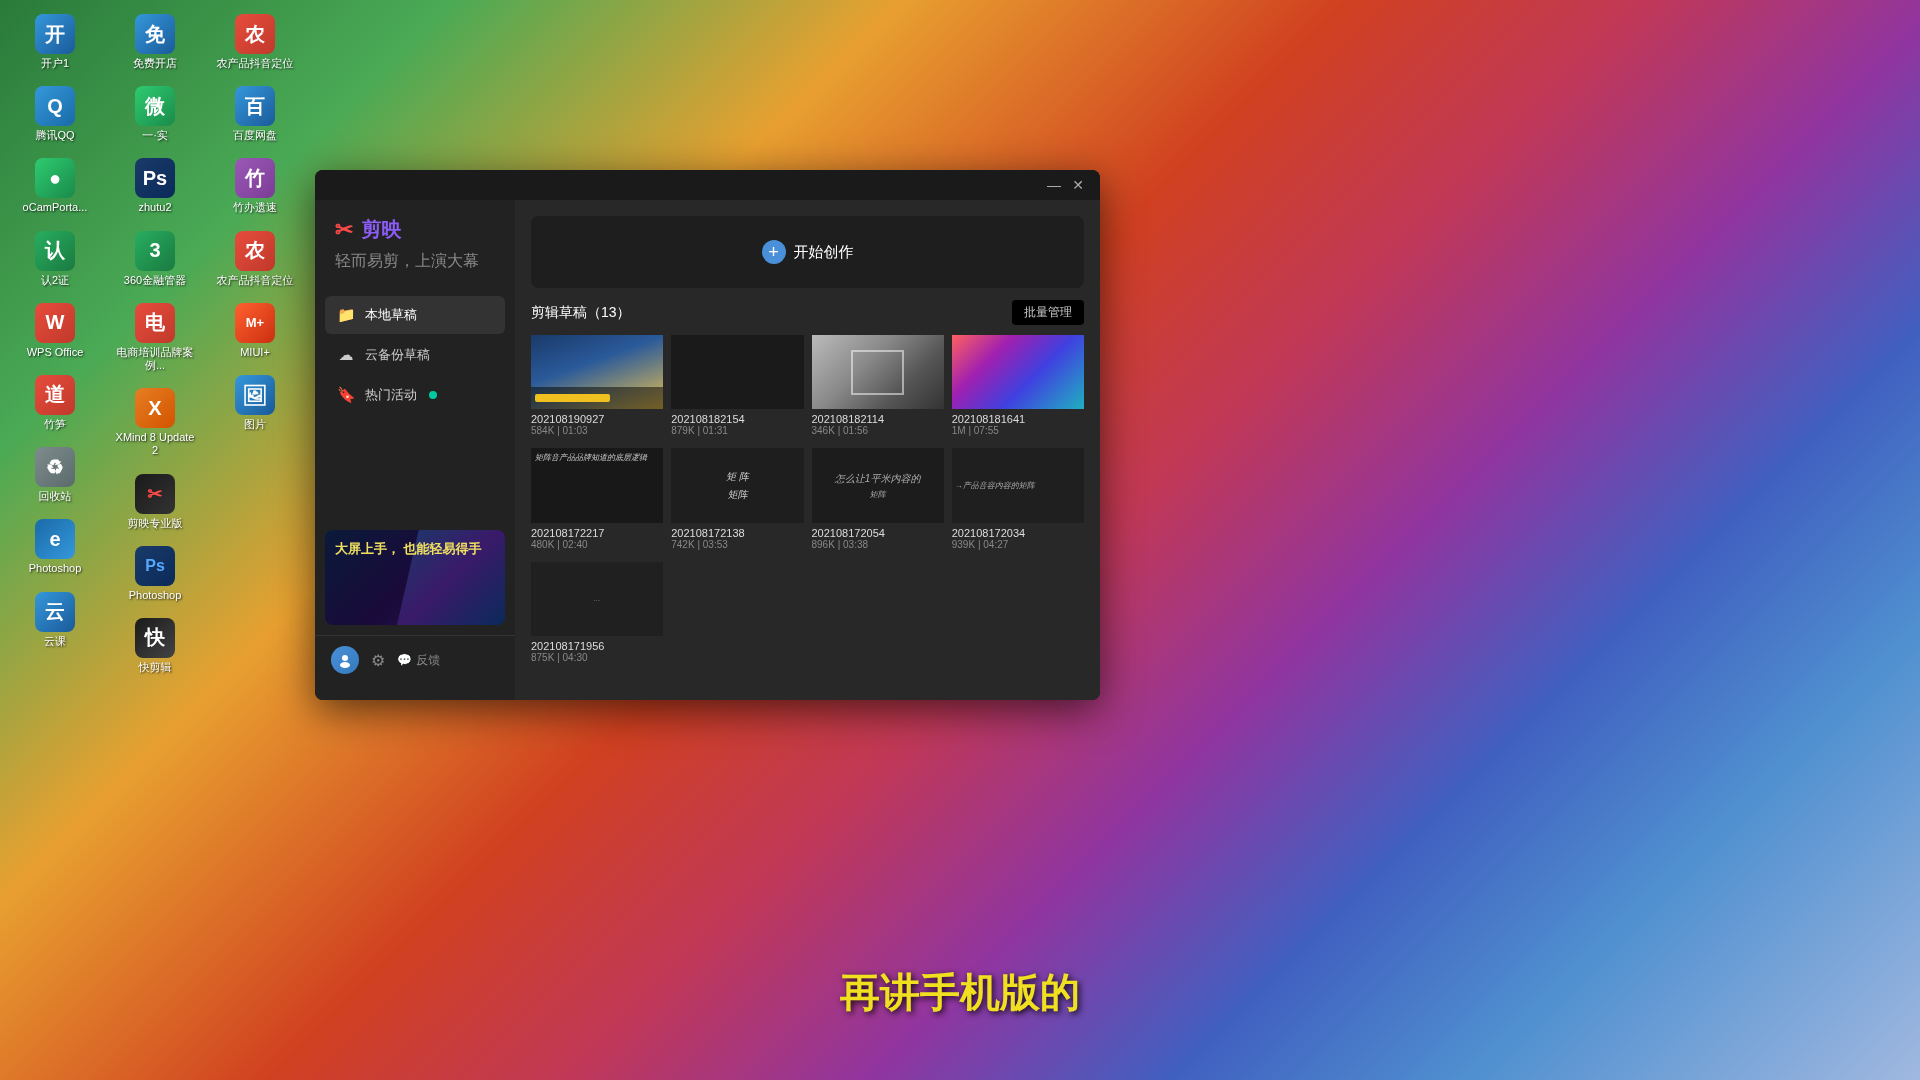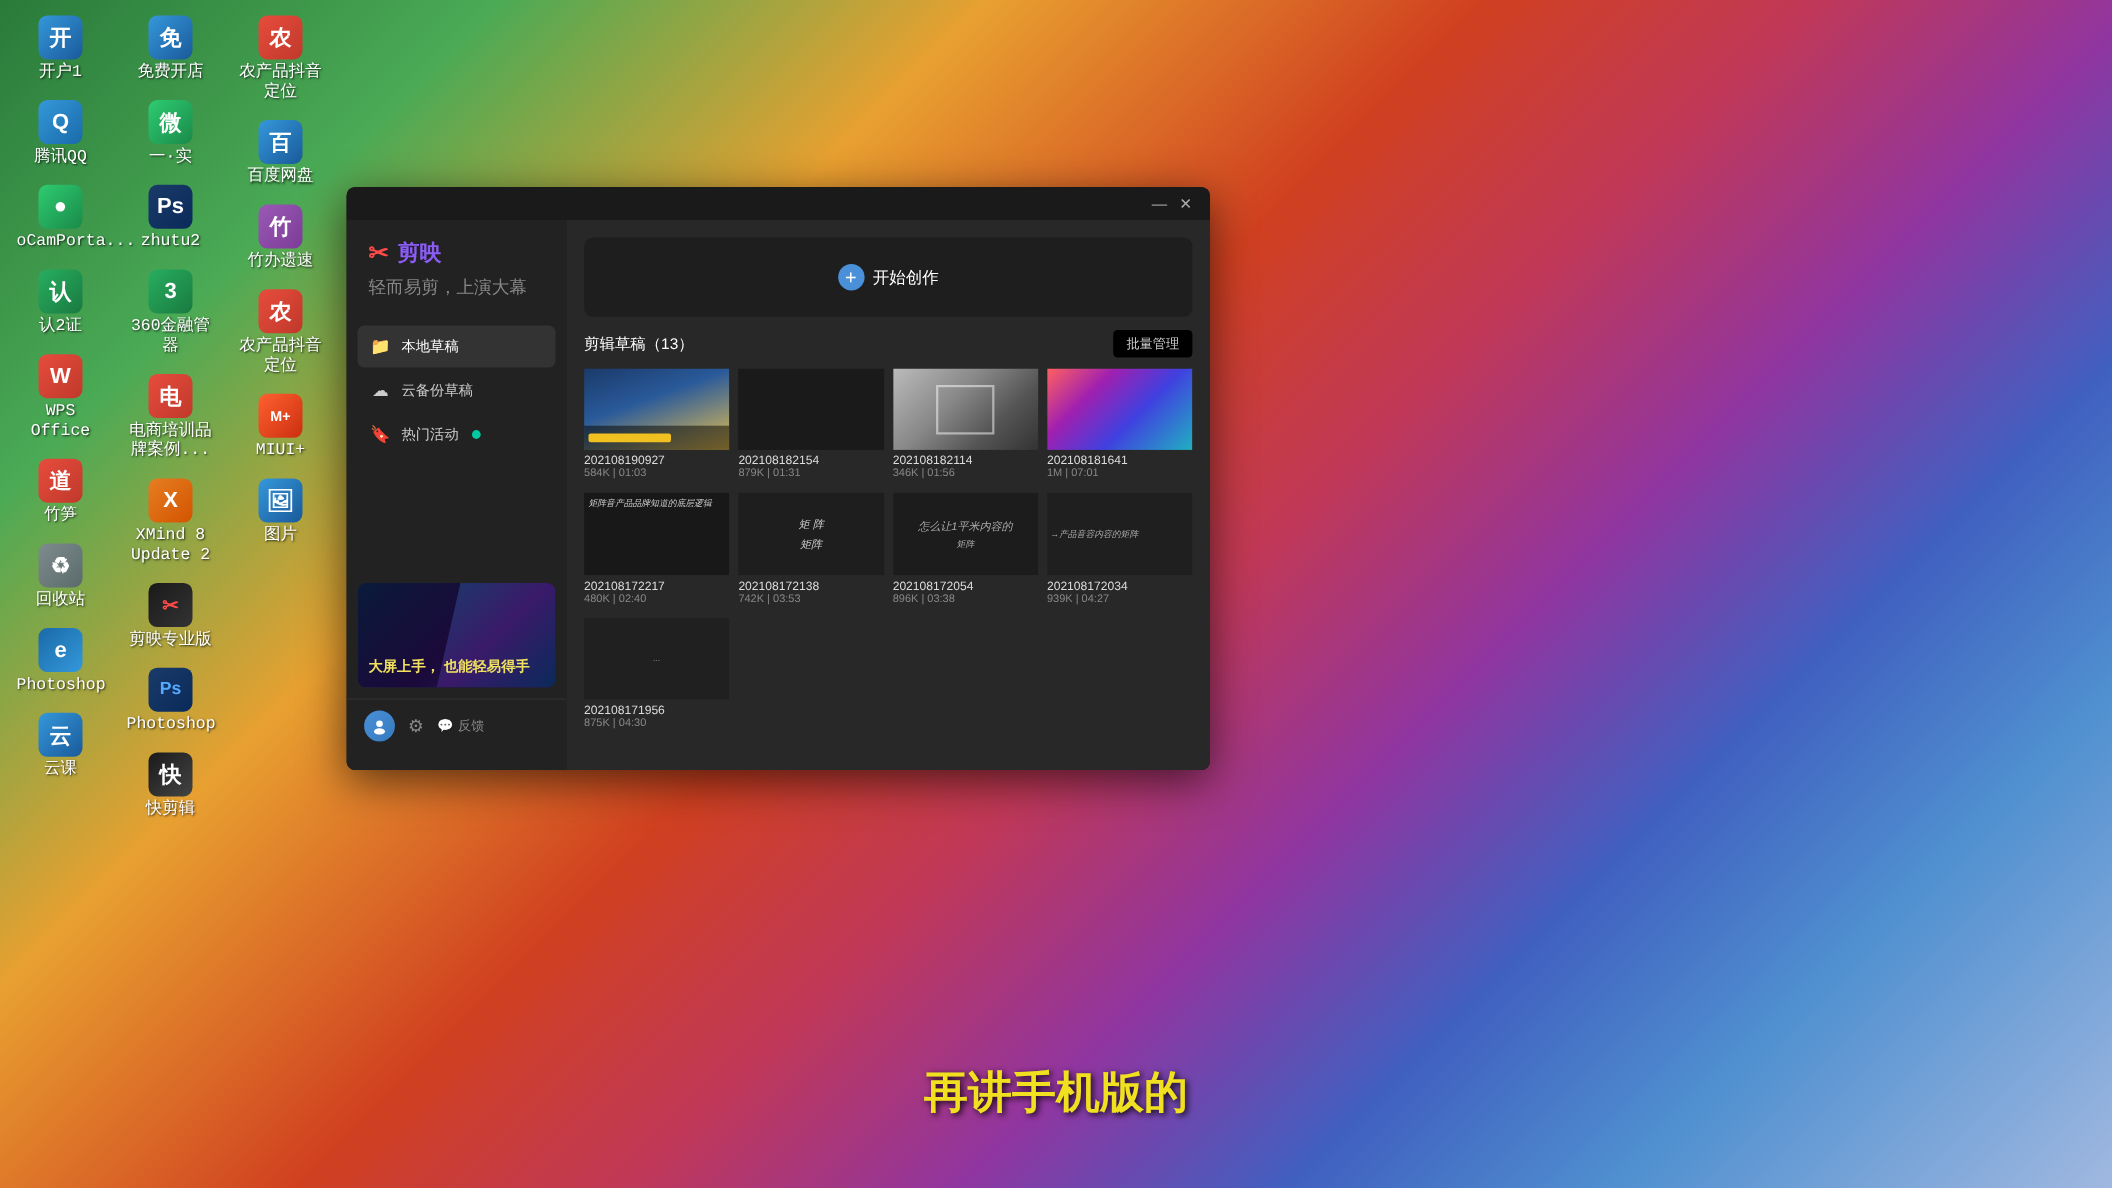--- a/index.html
+++ b/index.html
@@ -47,27 +47,26 @@
       border-radius: 8px;
       display: flex;
       align-items: center;
       justify-content: center;
       font-size: 20px;
       font-weight: bold;
       color: white;
     }
 
     .icon-label {
-      font-size: 15px;
+      font-size: 11px;
       color: white;
       text-align: center;
       text-shadow: 1px 1px 2px rgba(0,0,0,0.8);
       line-height: 1.2;
       max-width: 80px;
-      font-family: Liberation Mono, monospace;
     }
 
     
     .desktop-icons-col2 {
       position: absolute;
       left: 100px;
       top: 0;
       width: 110px;
       display: flex;
       flex-direction: column;
@@ -206,21 +205,21 @@
     }
 
     
     .sidebar-promo {
       margin: 10px;
       border-radius: 8px;
       overflow: hidden;
       height: 95px;
       background: linear-gradient(135deg, #1a2a4a, #2a1a4a);
       display: flex;
-      align-items: flex-end;
+      align-items: flex-start;
       padding: 10px;
       position: relative;
     }
 
     .promo-bg {
       position: absolute;
       top: 0; left: 0; right: 0; bottom: 0;
       background: linear-gradient(135deg, #0a1a3a 0%, #1a0a3a 50%, #2a1a5a 100%);
     }
 
@@ -636,21 +635,21 @@
             </div>
           </div>
 
           <div class="thumb-item">
             <div class="thumb-img">
               <div style="position:absolute;inset:0;background:linear-gradient(135deg,#ff6060 0%,#a020b0 30%,#4040e0 60%,#20b0c0 100%);">
               </div>
             </div>
             <div class="thumb-info">
               <div class="thumb-name">202108181641</div>
-              <div class="thumb-meta">1M | 07:01</div>
+              <div class="thumb-meta">1M | 07:55</div>
             </div>
           </div>
 
           <div class="thumb-item">
             <div class="thumb-img">
               <div style="position:absolute;inset:0;background:#181818;padding:4px;">
                 <div style="font-size:8px;color:#ccc;line-height:1.4;">矩阵音产品品牌知道的底层逻辑</div>
               </div>
             </div>
             <div class="thumb-info">

